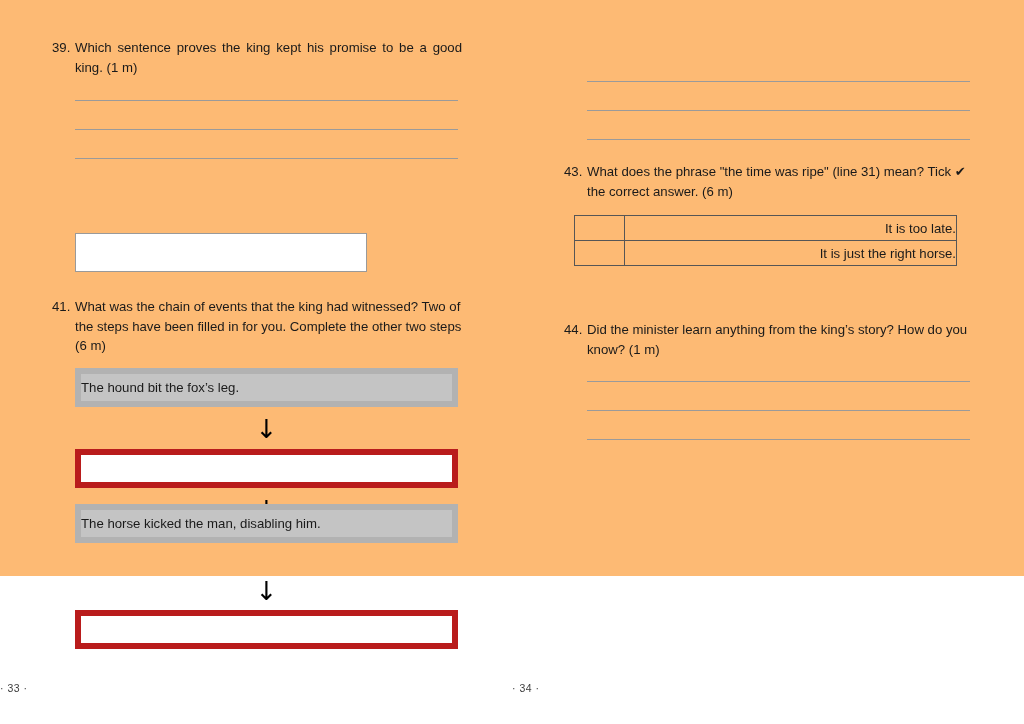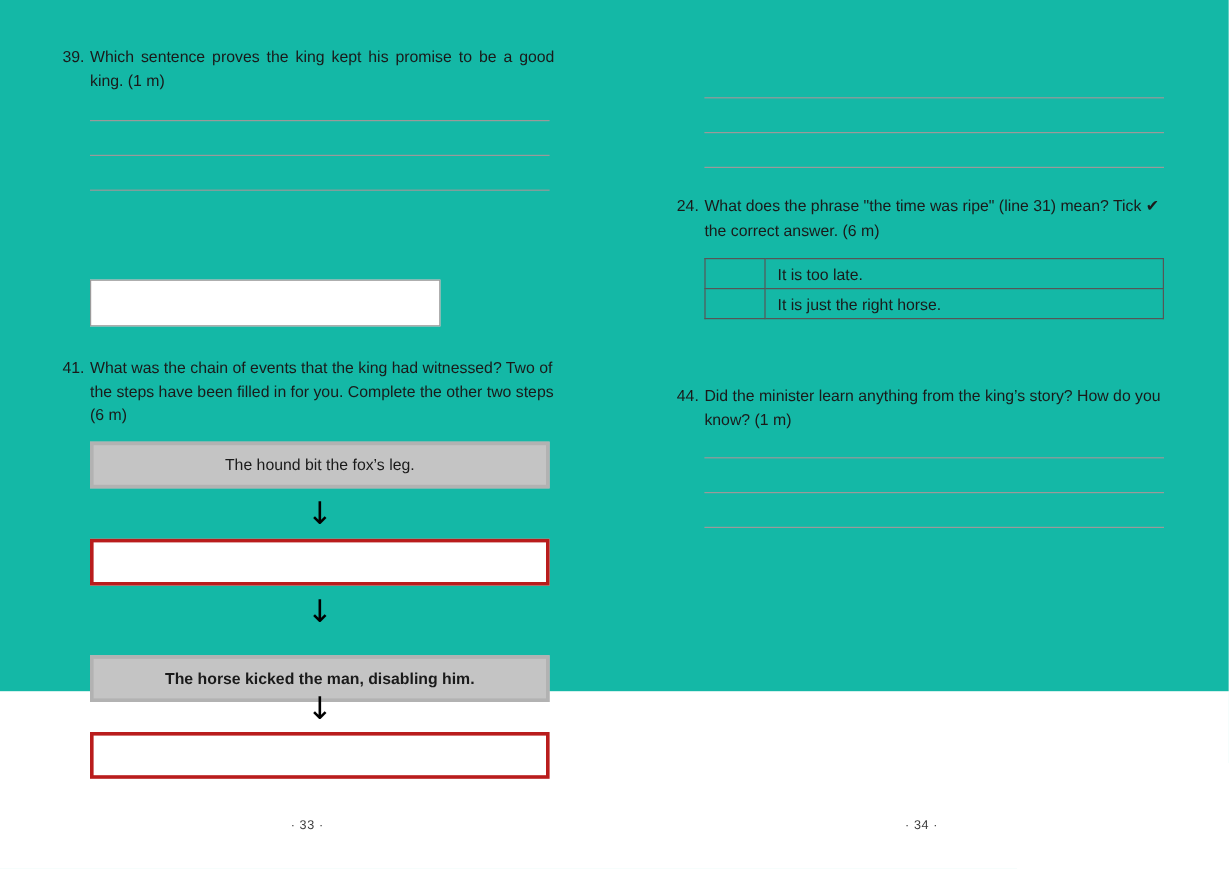--- a/index.html
+++ b/index.html
@@ -8,21 +8,21 @@
     height: 724px;
     background: #ffffff;
     font-family: "Liberation Sans", sans-serif;
     color: #1a1a1a;
     overflow: hidden;
   }
   .sheet {
     position: relative;
     width: 1024px;
     height: 576px;
-    background: #14b8a6;
+    background: #fdba74;
   }
   .page {
     position: absolute;
     top: 0;
     height: 724px;
     width: 512px;
   }
   .page-left  { left: 0; }
   .page-right { left: 512px; }
 
@@ -59,24 +59,23 @@
   
   .ans-box {
     position: absolute;
     border: 1px solid #9a9a9a;
     background: #ffffff;
   }
 
   
   .flow-box {
     position: absolute;
-    border: 3px solid #b91c1c;
+    border: 6px solid #b91c1c;
     display: flex;
     align-items: center;
-    justify-content: center;
     font-size: 13.2px;
     line-height: 19px;
     background: #ffffff;
   }
   .flow-box.filled {
     background: #c4c4c4;
     border-color: #b2b2b2;
   }
   .flow-arrow {
     position: absolute;
@@ -100,21 +99,21 @@
     vertical-align: middle;
   }
   .tick-table td.tick-cell { width: 50px; }
   .tick-table td.opt-cell  { padding-left: 10px; }
 
   
   .page-number {
     position: absolute;
     bottom: 30px;
     width: 100%;
-    text-align: center;
+    text-align: left;
     font-size: 10.5px;
     color: #3d3d3d;
     letter-spacing: 0.5px;
   }
   .check-glyph { font-family: "DejaVu Sans", sans-serif; }
 </style>
 </head>
 <body>
 
 <div class="sheet">
@@ -139,44 +138,44 @@
     <div class="flow-box filled" style="left:75px; top:368px; width:383px; height:39px;">
       <span>The hound bit the fox’s leg.</span>
     </div>
     <div class="flow-arrow" style="left:75px; top:416px; width:383px;">↓</div>
 
     <div class="flow-box" style="left:75px; top:449px; width:383px; height:39px;">
       <span></span>
     </div>
     <div class="flow-arrow" style="left:75px; top:497px; width:383px;">↓</div>
 
-    <div class="flow-box filled" style="left:75px; top:546px; width:383px; height:39px;font-weight:bold;">
+    <div class="flow-box filled" style="left:75px; top:504px; width:383px; height:39px;">
       <span>The horse kicked the man, disabling him.</span>
     </div>
     <div class="flow-arrow" style="left:75px; top:578px; width:383px;">↓</div>
 
     <div class="flow-box" style="left:75px; top:610px; width:383px; height:39px;">
       <span></span>
     </div>
 
     <div class="page-number">· 33 ·</div>
   </div>
 
   <div class="page page-right">
 
     <div class="ans-line" style="left:75px; top:81px; width:383px;"></div>
     <div class="ans-line" style="left:75px; top:110px; width:383px;"></div>
     <div class="ans-line" style="left:75px; top:139px; width:383px;"></div>
 
     <div class="question" style="left:52px; top:162px; width:410px;">
-      <span class="q-num narrow">24.</span>
+      <span class="q-num narrow">43.</span>
       <span class="q-text nojust"><span>What does the phrase "the time was ripe" (line 31) mean? Tick </span><span class="check-glyph">✔</span><span> the correct answer. (6 m)</span></span>
     </div>
 
-    <table class="tick-table" style="left:75px; top:215px; width:383px;">
+    <table class="tick-table" style="left:62px; top:215px; width:383px;text-align:right;">
       <tbody>
         <tr>
           <td class="tick-cell"></td>
           <td class="opt-cell">It is too late.</td>
         </tr>
         <tr>
           <td class="tick-cell"></td>
           <td class="opt-cell">It is just the right horse.</td>
         </tr>
       </tbody>

